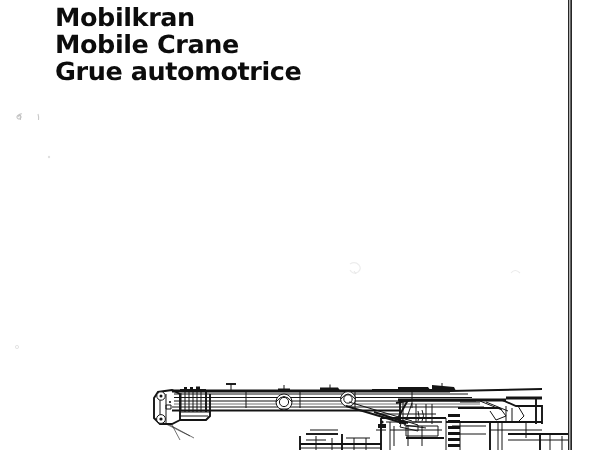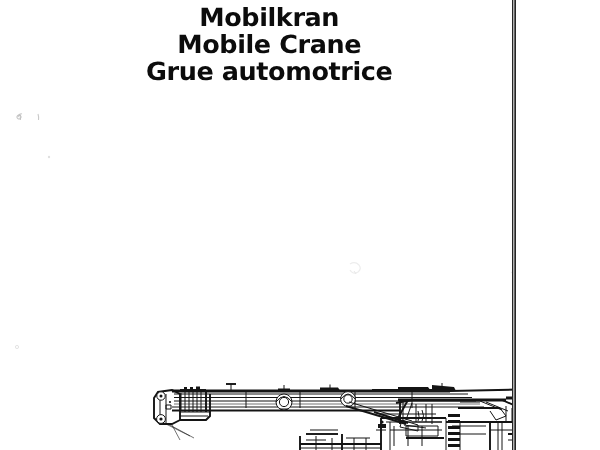--- a/index.html
+++ b/index.html
@@ -8,25 +8,24 @@
     padding: 0;
     background: #ffffff;
   }
   body {
     font-family: "Liberation Sans", sans-serif;
   }
 
   
   .page {
     position: relative;
-    width: 516px;
+    width: 572px;
     height: 450px;
     background: #ffffff;
     overflow: hidden;
-    text-align: center;
   }
 
   
   .scan-edge-right {
     position: absolute;
     top: 0;
     right: 0;
     width: 4px;
     height: 450px;
     background: linear-gradient(to right,

